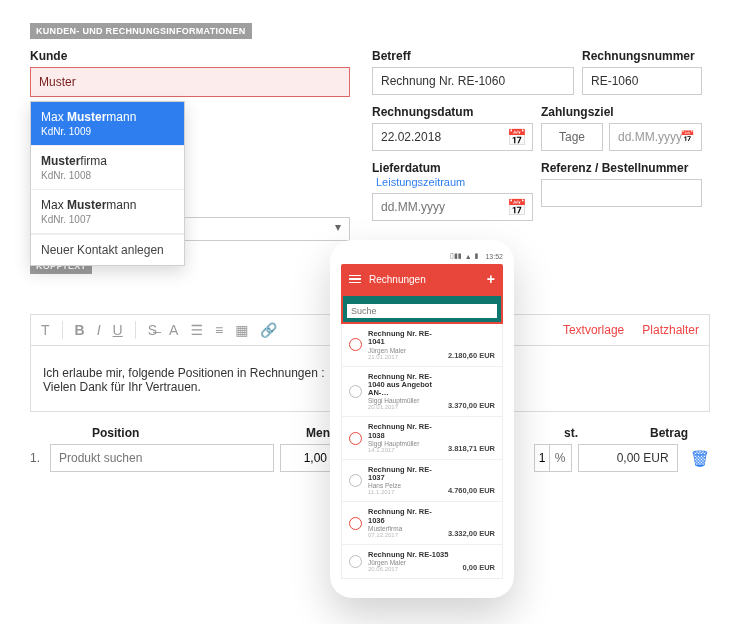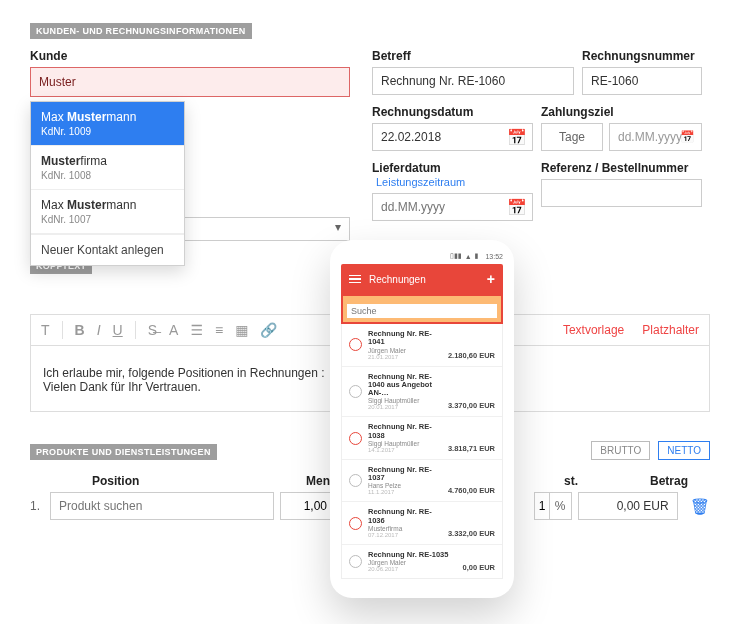--- a/index.html
+++ b/index.html
@@ -73,21 +73,21 @@
 .trash { color:#2e7ef0; font-size:16px; margin-left:6px; cursor:pointer; }
 
 
 .phone { position:absolute; left:330px; top:240px; width:184px; height:358px; background:#fff; border-radius:22px; box-shadow:0 18px 40px rgba(0,0,0,.18); z-index:20; padding:12px 11px; }
 .statusbar { display:flex; justify-content:flex-end; gap:3px; font-size:7px; color:#666; align-items:center; }
 .statusbar .time { margin-left:4px; }
 .app-header { background:#e8463a; color:#fff; display:flex; align-items:center; padding:7px 8px; margin-top:4px; font-size:10px; border-radius:2px 2px 0 0; }
 .app-header .ham { margin-right:8px; display:flex; flex-direction:column; gap:2px; }
 .app-header .ham span { display:block; width:12px; height:1.5px; background:#fff; }
 .app-header .plus { margin-left:auto; font-size:14px; font-weight:bold; }
-.search-wrap { border:2px solid #e8463a; padding:4px; background:#fdba74; }
+.search-wrap { border:2px solid #e8463a; padding:4px; background:#0f766e; }
 .search-in { border:none; width:100%; font-size:9px; color:#bbb; padding:2px 4px; }
 .list { border:1px solid #eee; border-top:none; background:#fff; }
 .li-row { display:flex; align-items:center; padding:6px 7px; border-bottom:1px solid #f0f0f0; gap:6px; }
 .li-row:last-child { border-bottom:none; }
 .circle { width:13px; height:13px; border-radius:50%; border:1.5px solid #e8463a; position:relative; flex-shrink:0; }
 .circle::after { content:""; position:absolute; width:6px; height:6px; border:1.5px solid #e8463a; border-right:none; border-top:none; border-bottom:none; border-radius:50%; clip-path: polygon(50% 0, 100% 0, 100% 100%, 50% 100%); left:3px; top:3px; transform:rotate(-45deg); }
 .circle.gray { border-color:#bbb; }
 .circle.gray::after { border-color:#bbb; }
 .li-body { flex:1; }
 .li-title { font-size:7.5px; font-weight:bold; color:#333; line-height:1.1; }
@@ -194,27 +194,20 @@
     <div class="right-links">
       <span>Textvorlage</span>
       <span>Platzhalter</span>
     </div>
   </div>
   <div class="editor">
     <div style="margin-top:8px">Ich erlaube mir, folgende Positionen in Rechnungen :</div>
     <div>Vielen Dank für Ihr Vertrauen.</div>
   </div>
 
-  <div class="products-header" style="display:flex; align-items:flex-end; justify-content:space-between; margin-top:16px">
-    <span class="section-header">PRODUKTE UND DIENSTLEISTUNGEN</span>
-    <div class="prod-controls">
-      <button class="btn-sm muted">BRUTTO</button>
-      <button class="btn-sm">NETTO</button>
-    </div>
-  </div>
 
   <div class="table">
     <div class="thead">
       <div style="width:14px"></div>
       <div class="col-pos">Position</div>
       <div class="col-menge">Menge</div>
       <div class="col-gap"></div>
       <div class="col-st">st.</div>
       <div class="col-betrag">Betrag</div>
       <div style="width:22px"></div>

